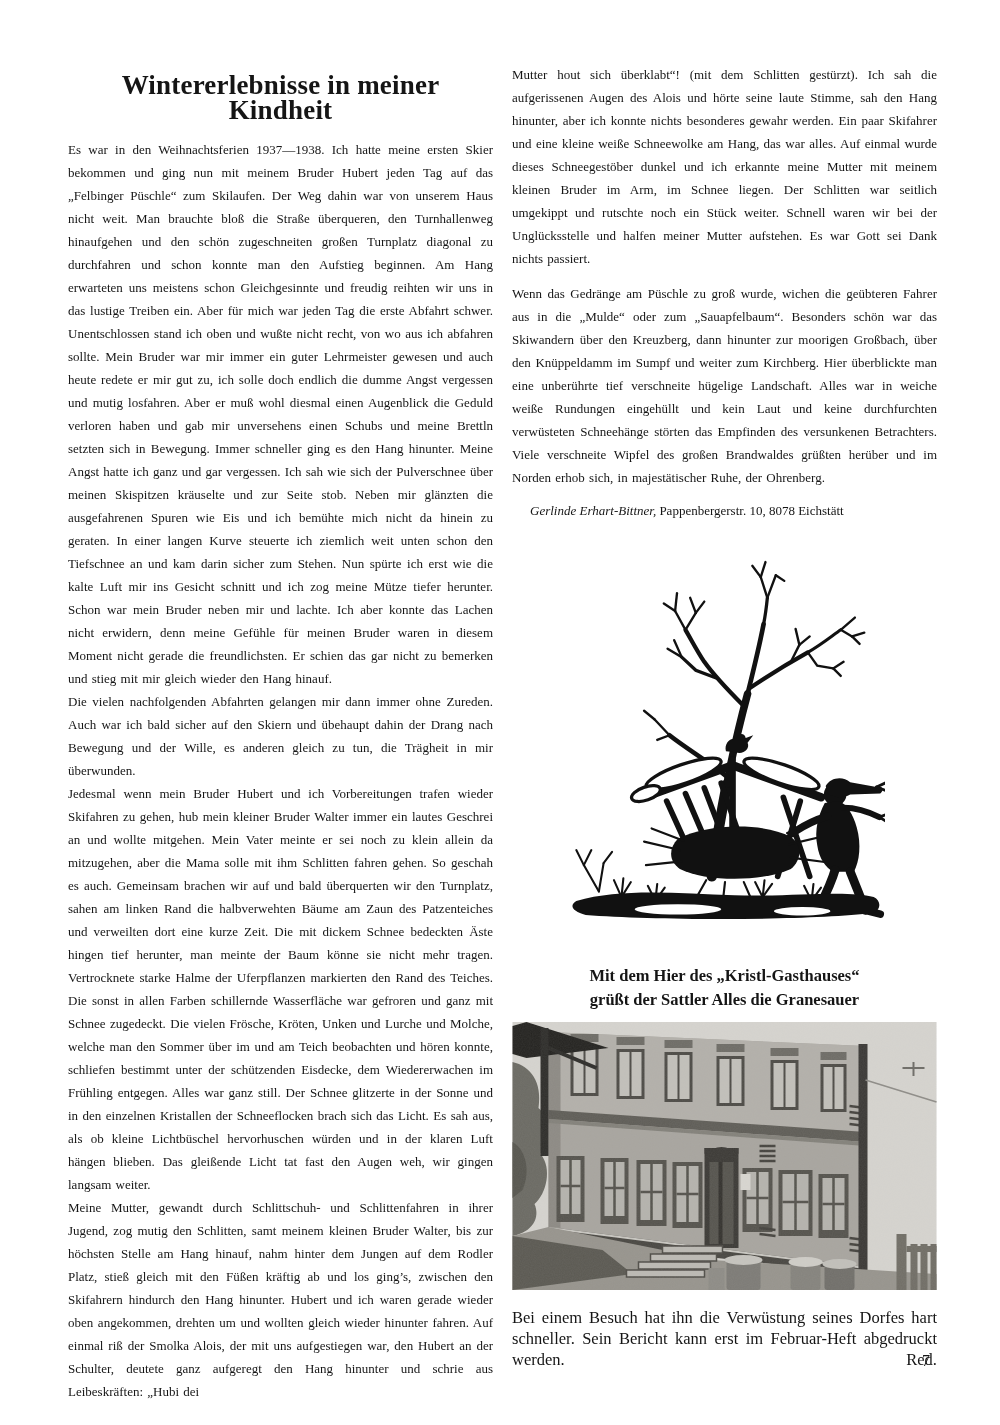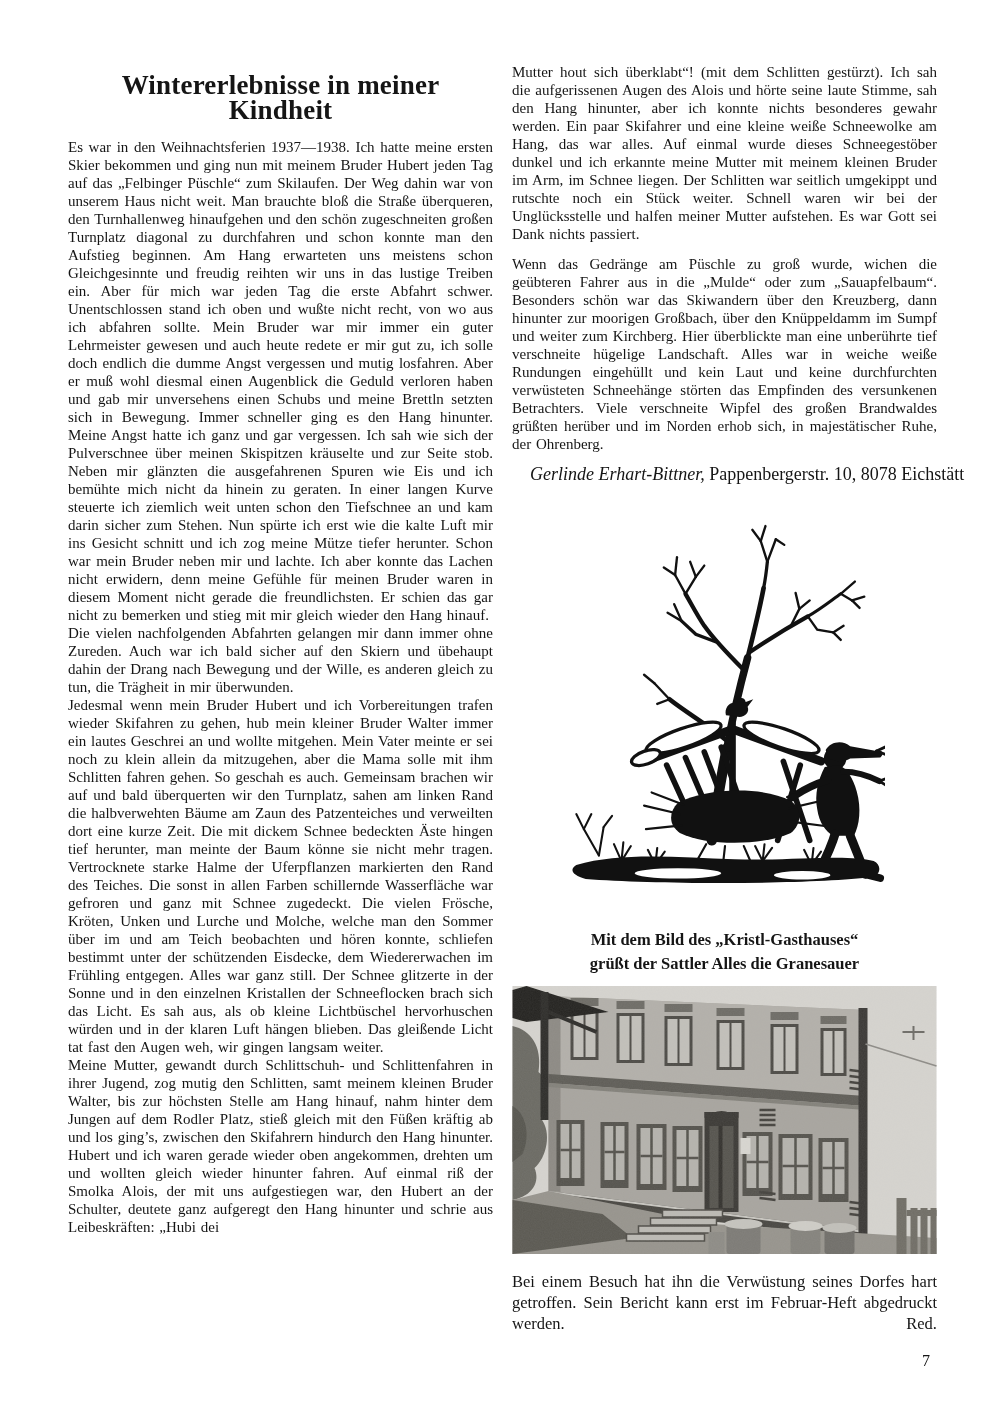--- a/index.html
+++ b/index.html
@@ -14,26 +14,26 @@
   .col{position:absolute;width:425px;}
   .col-left{left:68px;top:73px;}
   .col-right{left:512px;top:63px;}
   .article-title{
     font-size:27px;line-height:25px;font-weight:bold;
     text-align:center;margin:0 0 15px 0;letter-spacing:.2px;
   }
   .article-title span{display:block;}
   .body-par{
     margin:0;text-align:justify;
-    font-size:15px;line-height:18px;
+    font-size:13px;line-height:23px;
     word-spacing:1px;
   }
   .col-right .body-par{margin:0 0 12px 0;}
   .author-line{
-    margin:3px 0 0 18px;font-size:18px;line-height:19px;
+    margin:3px 0 0 18px;font-size:13px;line-height:19px;
     white-space:nowrap;
   }
   .author-name{font-style:italic;}
   .illustration-wrap{margin:28px 0 0 0;text-align:center;}
   .ill-caption{
     margin:30px 0 0 0;text-align:center;font-weight:bold;
     font-size:16.5px;line-height:24px;
   }
   .ill-caption span{display:block;}
   .photo-wrap{margin:10px 0 0 0;}
@@ -196,21 +196,21 @@
             <path d="M41,332 L50,320"></path>
         </g>
 
         <path d="M12,372 C60,358 120,364 180,366 C240,368 300,360 328,368 C336,372 336,381 328,385 C260,393 100,393 22,387 C8,383 4,377 12,372 Z" fill="#111111"></path>
         <ellipse cx="120" cy="381" rx="46" ry="5.5" fill="#ffffff"></ellipse>
         <ellipse cx="252" cy="383" rx="30" ry="4.5" fill="#ffffff"></ellipse>
       </svg>
     </div>
 
     <p class="ill-caption">
-      <span>Mit dem Bild des „Kristl-Gasthauses“</span>
+      <span>Mit dem Hier des „Kristl-Gasthauses“</span>
       <span>grüßt der Sattler Alles die Granesauer</span>
     </p>
 
     <div class="photo-wrap">
       <svg width="425" height="268" viewBox="0 0 424 268" aria-hidden="true">
         <defs>
           <filter id="grain">
               <feTurbulence type="fractalNoise" baseFrequency="0.9" numOctaves="2" result="n"></feTurbulence>
             <feColorMatrix in="n" type="matrix" values="0 0 0 0 0.5  0 0 0 0 0.5  0 0 0 0 0.5  0 0 0 0.6 0"></feColorMatrix>
             </filter>
@@ -361,17 +361,17 @@
           <rect x="398" y="222" width="7" height="46"></rect>
             <rect x="408" y="222" width="7" height="46"></rect>
             <rect x="418" y="222" width="6" height="46"></rect>
           <rect x="394" y="224" width="30" height="6"></rect>
         </g>
 
         <rect x="0" y="0" width="424" height="268" filter="url(#grain)" opacity="0.18"></rect>
       </svg>
     </div>
 
-    <p class="photo-caption"><span>Bei einem Besuch hat ihn die Verwüstung seines Dorfes hart getroffen. Sein Bericht kann erst im Februar-Heft abgedruckt werden.</span><span class="photo-credit">Red.</span></p>
+    <p class="photo-caption"><span>Bei einem Besuch hat ihn die Verwüstung seines Dorfes hart schneller. Sein Bericht kann erst im Februar-Heft abgedruckt werden.</span><span class="photo-credit">Red.</span></p>
   </div>
 
   <div class="page-number">7</div>
 </div>
 
 </body></html>

